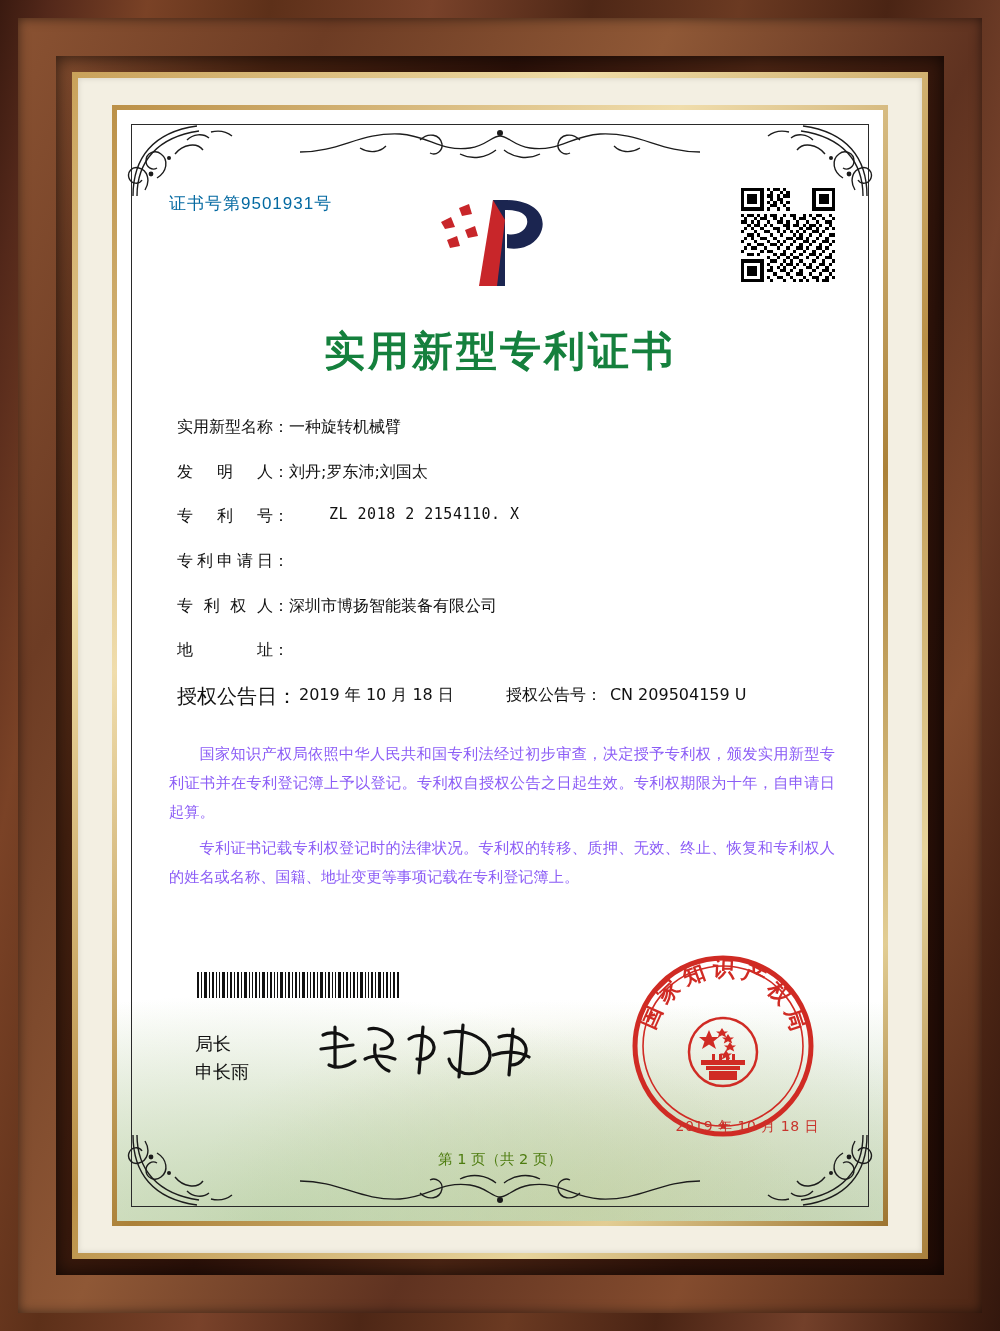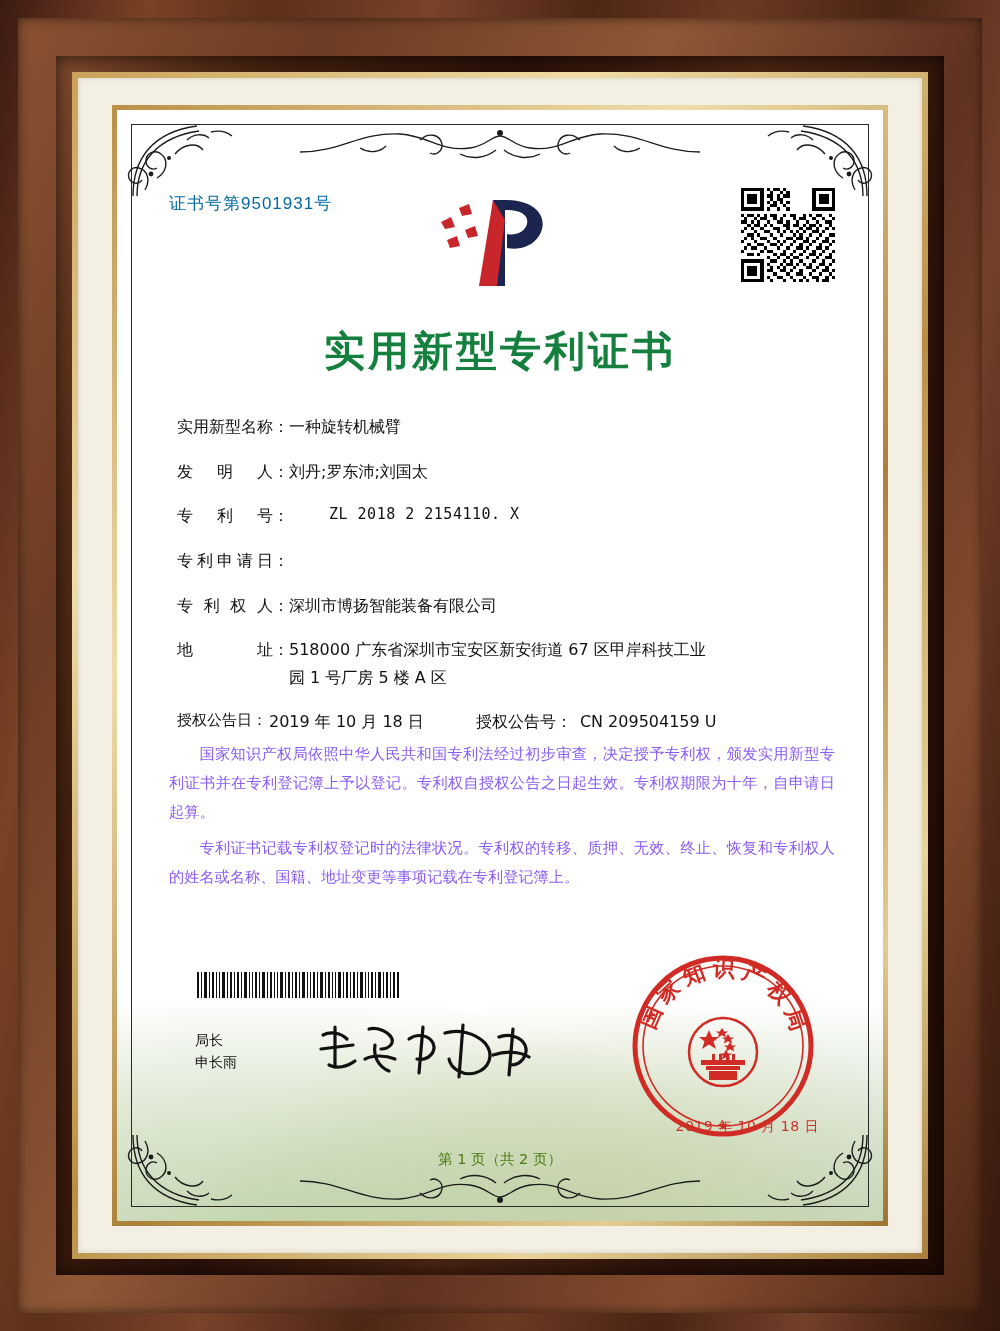--- a/index.html
+++ b/index.html
@@ -204,21 +204,21 @@
   
   .barcode {
     position: absolute;
     left: 78px; top: 862px;
     width: 206px; height: 26px;
   }
   .sig-block {
     position: absolute;
     left: 78px; top: 920px;
     font-family: "DejaVu Sans", "Liberation Sans", sans-serif;
-    font-size: 14px;
+    font-size: 18px;
     line-height: 1.55;
     color: #111;
   }
   .handwriting {
     position: absolute;
     left: 196px; top: 905px;
     width: 230px; height: 70px;
   }
   .seal {
     position: absolute;
@@ -618,29 +618,25 @@
             <span>人：</span>
         </div>
         <div class="val">深圳市博扬智能装备有限公司</div>
       </div>
 
       <div class="row">
         <div class="lbl">
           <span>地</span>
             <span>址：</span>
         </div>
-        <div>
-          <div class="val">518000 广东省深圳市宝安区新安街道 67 区甲岸科技工业</div>
-          <div class="val val-line2">园 1 号厂房 5 楼 A 区</div>
-        </div>
       </div>
 
       <div class="row">
         <div class="row-inline">
-          <div style="font-family:Liberation Serif, serif;font-size:15px;">授权公告日：</div>
+          <div style="font-family:Liberation Mono, monospace;font-size:20px;">授权公告日：</div>
           <div class="second-val" style="margin-left:2px;">2019 年 10 月 18 日</div>
           <div class="second-label">授权公告号：</div>
           <div class="second-val">CN 209504159 U</div>
         </div>
       </div>
 
     </div>
 
     <div class="paras">
       <p>国家知识产权局依照中华人民共和国专利法经过初步审查，决定授予专利权，颁发实用新型专利证书并在专利登记簿上予以登记。专利权自授权公告之日起生效。专利权期限为十年，自申请日起算。</p>

